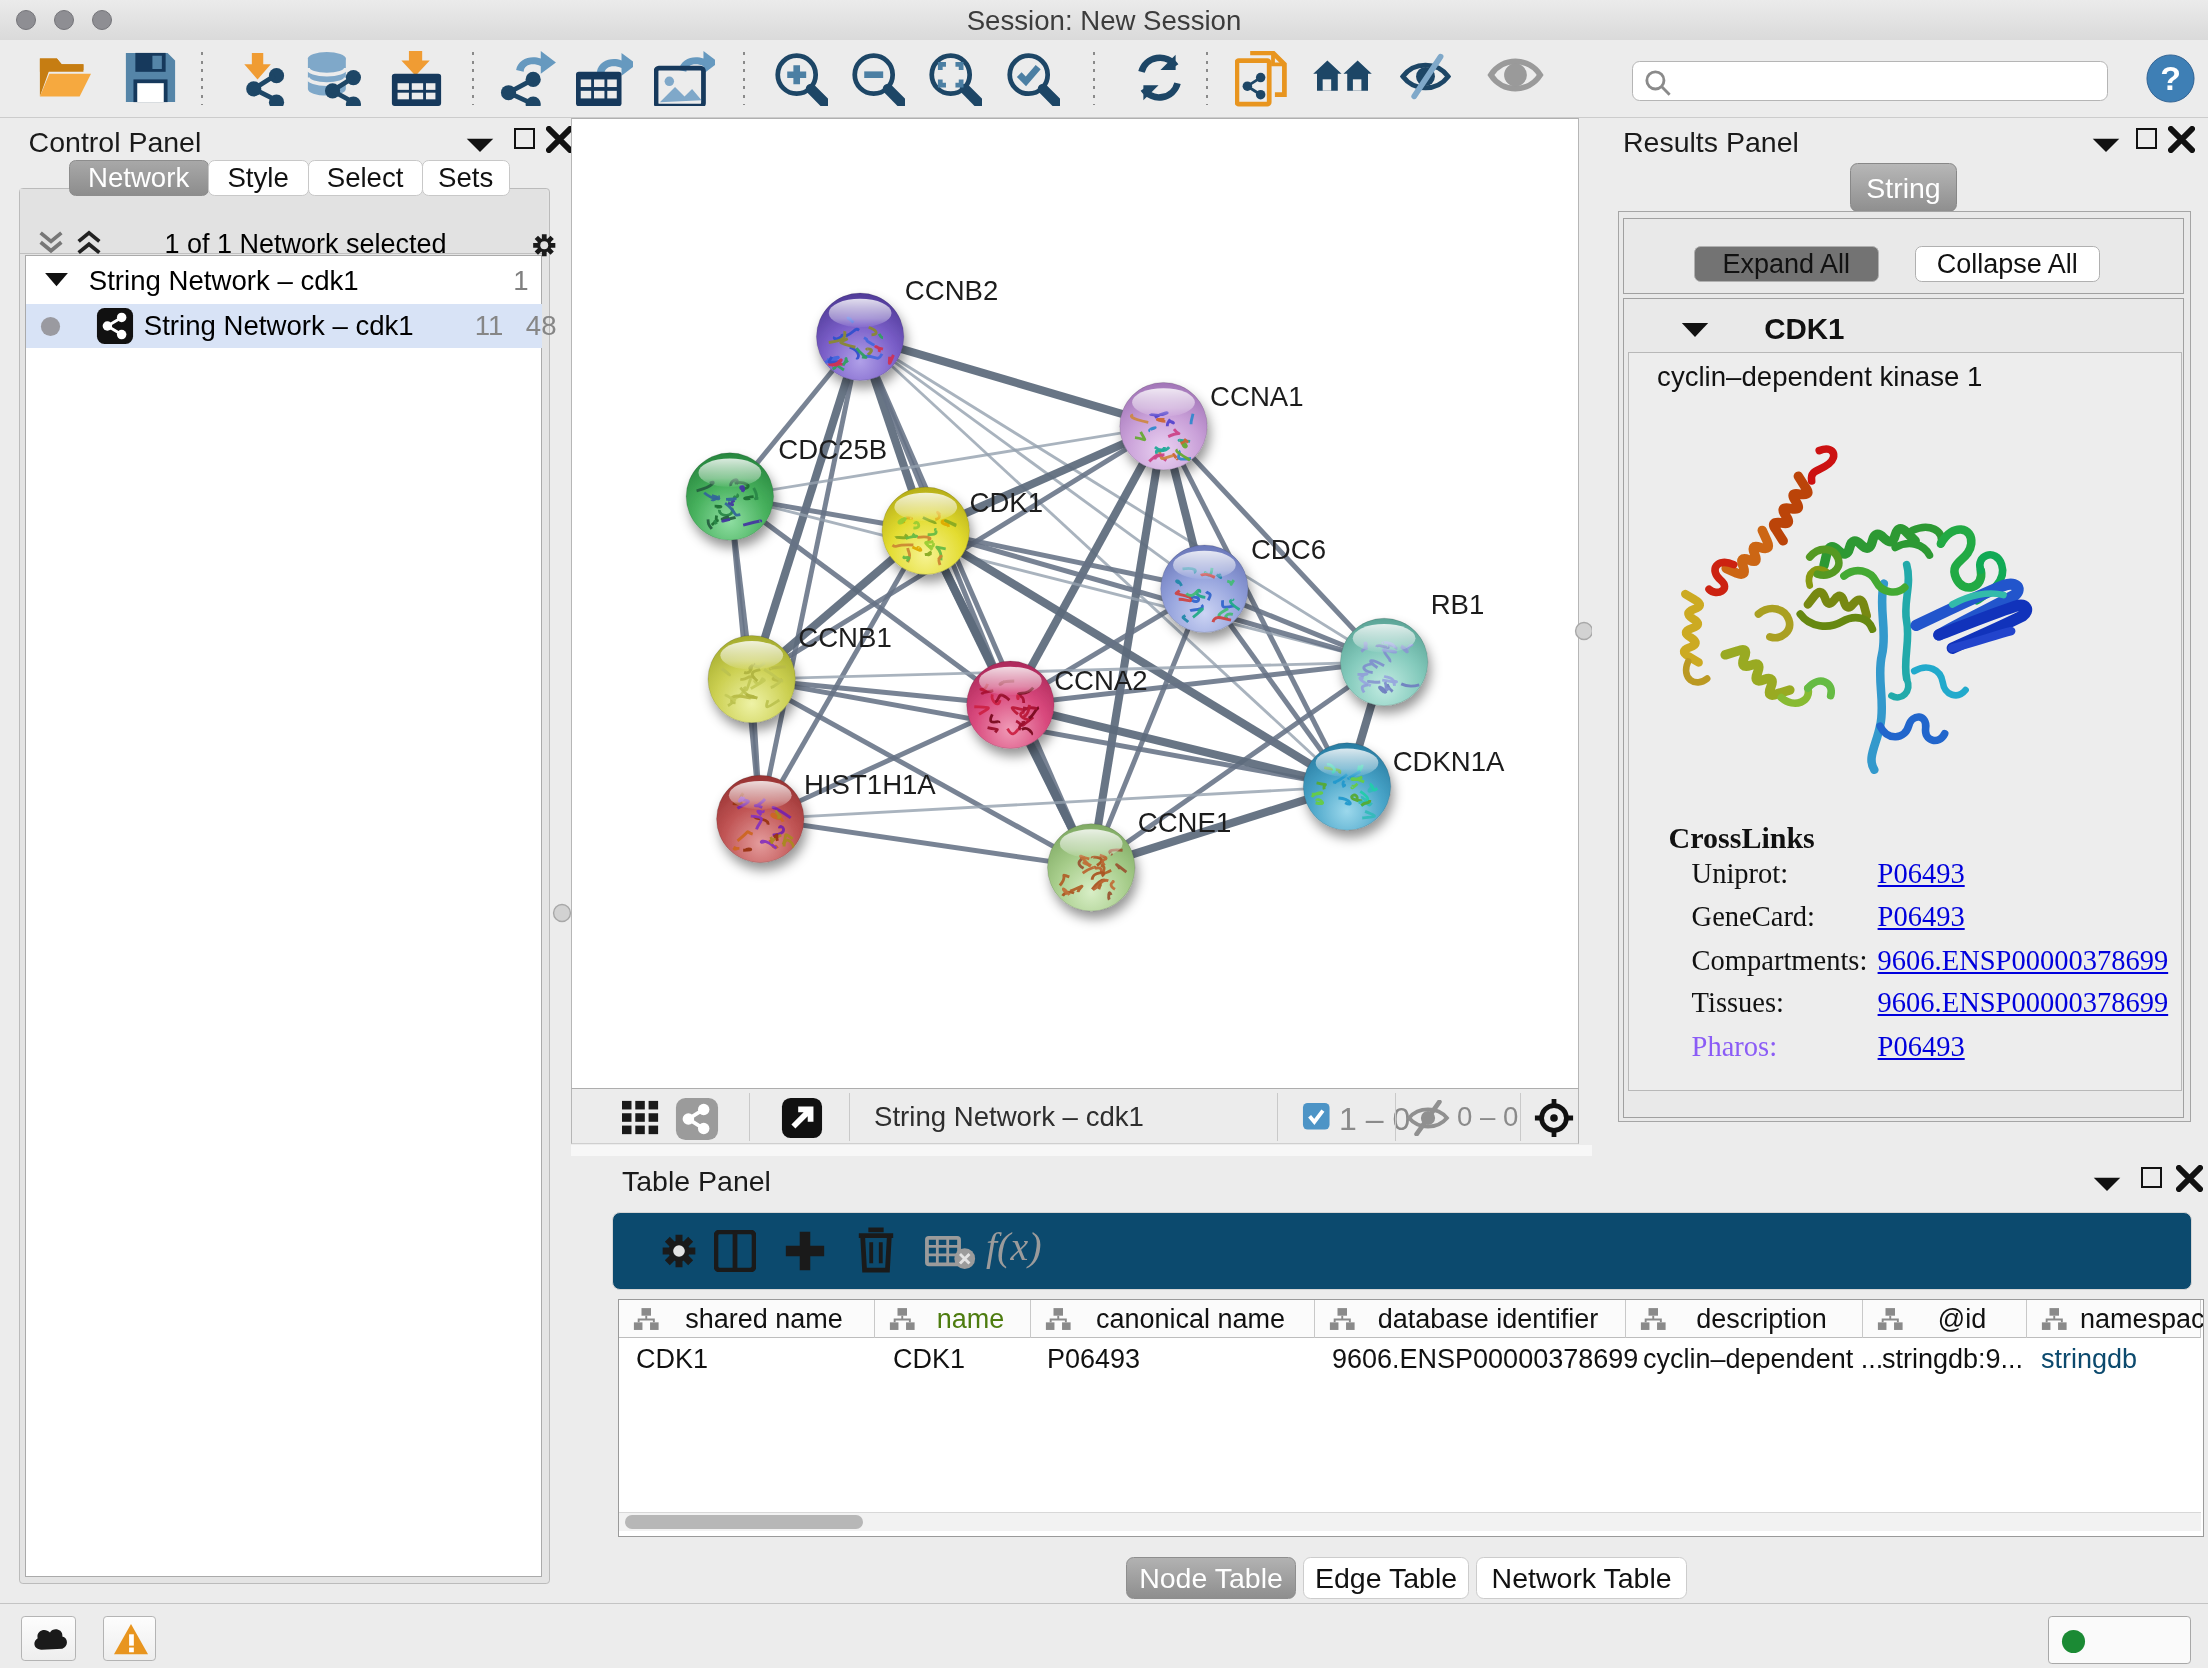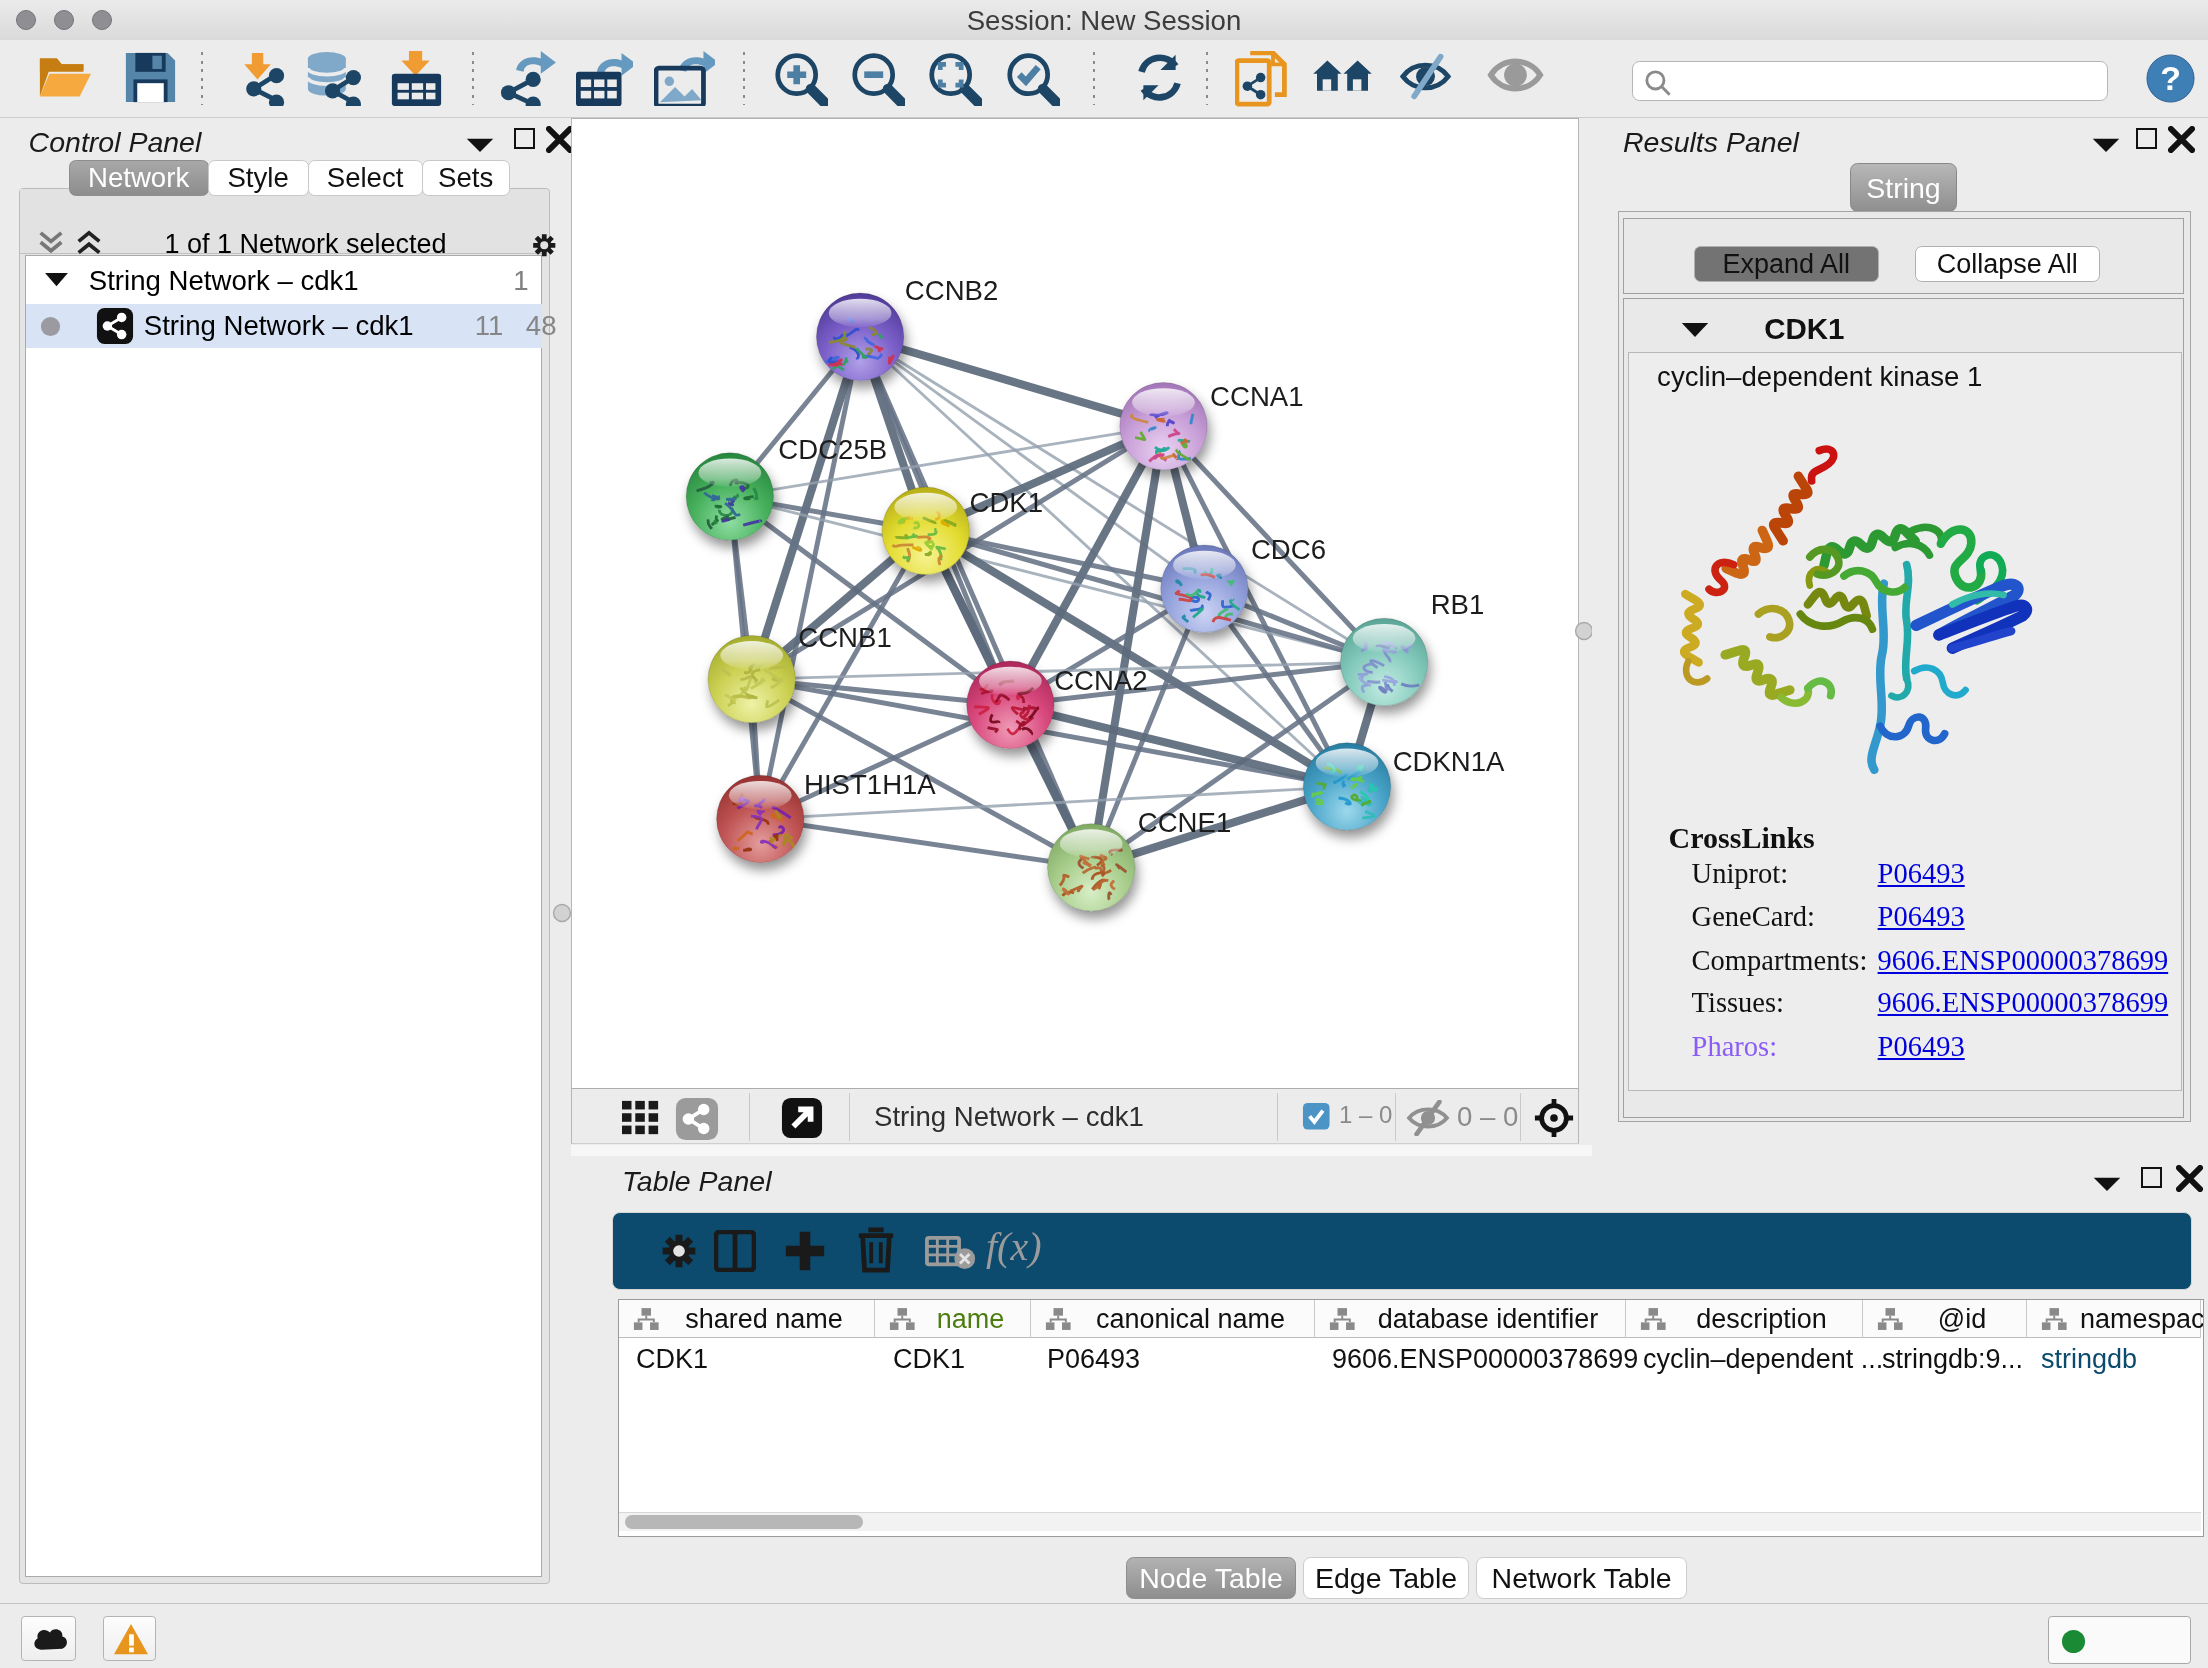--- a/index.html
+++ b/index.html
@@ -15,21 +15,21 @@
   font-size:27.6px; color:#3c3c3c; }
 
 .toolbar { position:absolute; left:0; top:40px; width:2208px; height:78px;
   background:#ececec; border-bottom:1.9px solid #cccccc; }
 .tbi { position:absolute; top:11.4px; }
 .tbdiv { position:absolute; top:12.4px; width:1.9px; height:53px;
   background-image:repeating-linear-gradient(#8a8a8a 0 2.9px, transparent 2.9px 8.6px); }
 .searchbox { position:absolute; left:1632px; top:21px; width:476px; height:40px;
   background:#ffffff; border:1.9px solid #b5b5b5; border-radius:7.6px; }
 
-.paneltitle { font-size:28.5px; color:#1a1a1a;font-style:italic; }
+.paneltitle { font-size:28.5px; color:#1a1a1a; }
 
 .cp { position:absolute; left:7.6px; top:118px; width:552px; height:1484px; background:#ececec; }
 .tabrow { position:absolute; top:45px; left:59px; height:36px; z-index:3; }
 .tab { display:inline-block; height:36px; line-height:34px; padding:0; font-size:27.6px;
   background:#ffffff; border:1px solid #c8c8c8; border-radius:6.7px; margin-right:-1px; color:#111; box-sizing:border-box; text-align:center; }
 .tabsel { background:linear-gradient(#a8a8a8,#8d8d8d); color:#ffffff; border-color:#8d8d8d; }
 .cpbox { position:absolute; left:11.4px; top:70px; width:531px; height:1396px;
   background:#e4e4e4; border:1.9px solid #bbbbbb; border-radius:3.8px; }
 .cphdr { position:absolute; left:0px; top:0px; width:527px; height:65px; background:#e2e2e2;
   border-bottom:1px solid #c0c0c0; }
@@ -777,21 +777,21 @@
   <svg style="position:absolute;left:209px;top:7.6px;" width="42" height="42" viewBox="0 0 44 44">
     <rect x="1" y="1" width="42" height="42" rx="9" fill="#111"></rect>
     <path d="M13 31 L29 15 M18 13 L31 13 L31 26" stroke="#fff" stroke-width="6" fill="none"></path>
   </svg>
   <div class="cvtbdiv" style="left:277px;"></div>
   <div style="position:absolute;left:302px;top:12.4px;font-size:27.6px;color:#2e2e2e;">String Network – cdk1</div>
   <svg style="position:absolute;left:730px;top:13.3px;" width="28.5" height="28.5" viewBox="0 0 30 30">
     <rect x="1" y="1" width="28" height="28" rx="5" fill="#4d94c6"></rect>
     <path d="M8 15 L13 21 L22 9" stroke="#fff" stroke-width="4" fill="none"></path>
   </svg>
-  <div style="position:absolute;left:767px;top:12.4px;font-size:24px;color:#8a8a8a;">1 – 0</div>
+  <div style="position:absolute;left:767px;top:12.4px;font-size:32px;color:#8a8a8a;">1 – 0</div>
   <div class="cvtbdiv" style="left:705px;"></div>
   <div class="cvtbdiv" style="left:823px;"></div>
   <svg style="position:absolute;left:833px;top:11.4px;" width="46" height="36" viewBox="0 0 48 38">
     <path d="M4 19 C14 7 34 7 44 19 C34 31 14 31 4 19 Z" fill="none" stroke="#909090" stroke-width="4"></path>
     <circle cx="24" cy="19" r="7.5" fill="#909090"></circle>
     <path d="M36 2 L12 36" stroke="#909090" stroke-width="5" stroke-linecap="round"></path>
   </svg>
   <div style="position:absolute;left:885px;top:12.4px;font-size:27.6px;color:#8a8a8a;">0 – 0</div>
   <div class="cvtbdiv" style="left:948px;"></div>
   <svg style="position:absolute;left:961px;top:7.6px;" width="42" height="42" viewBox="0 0 44 44">

